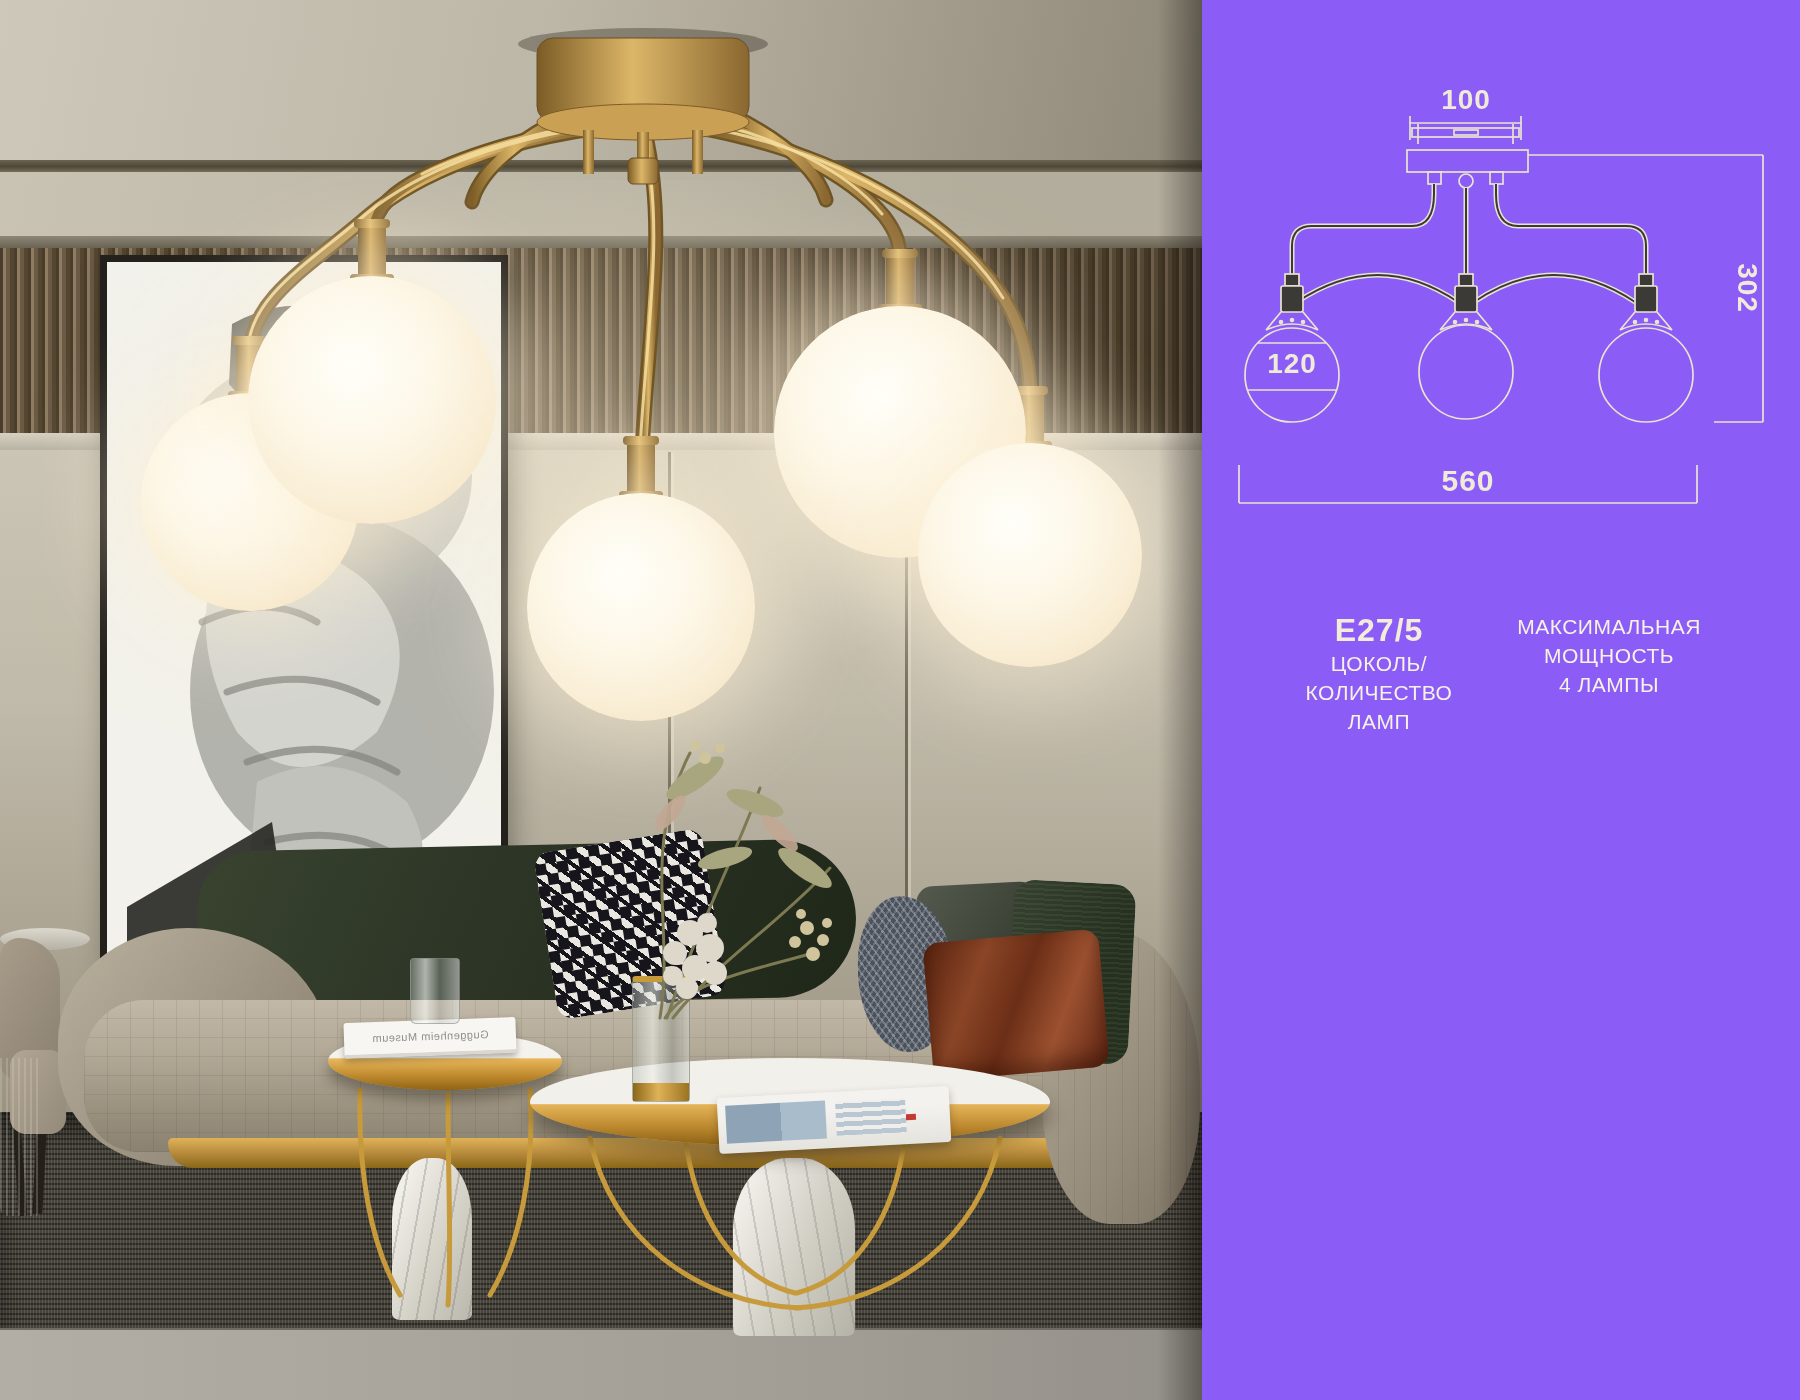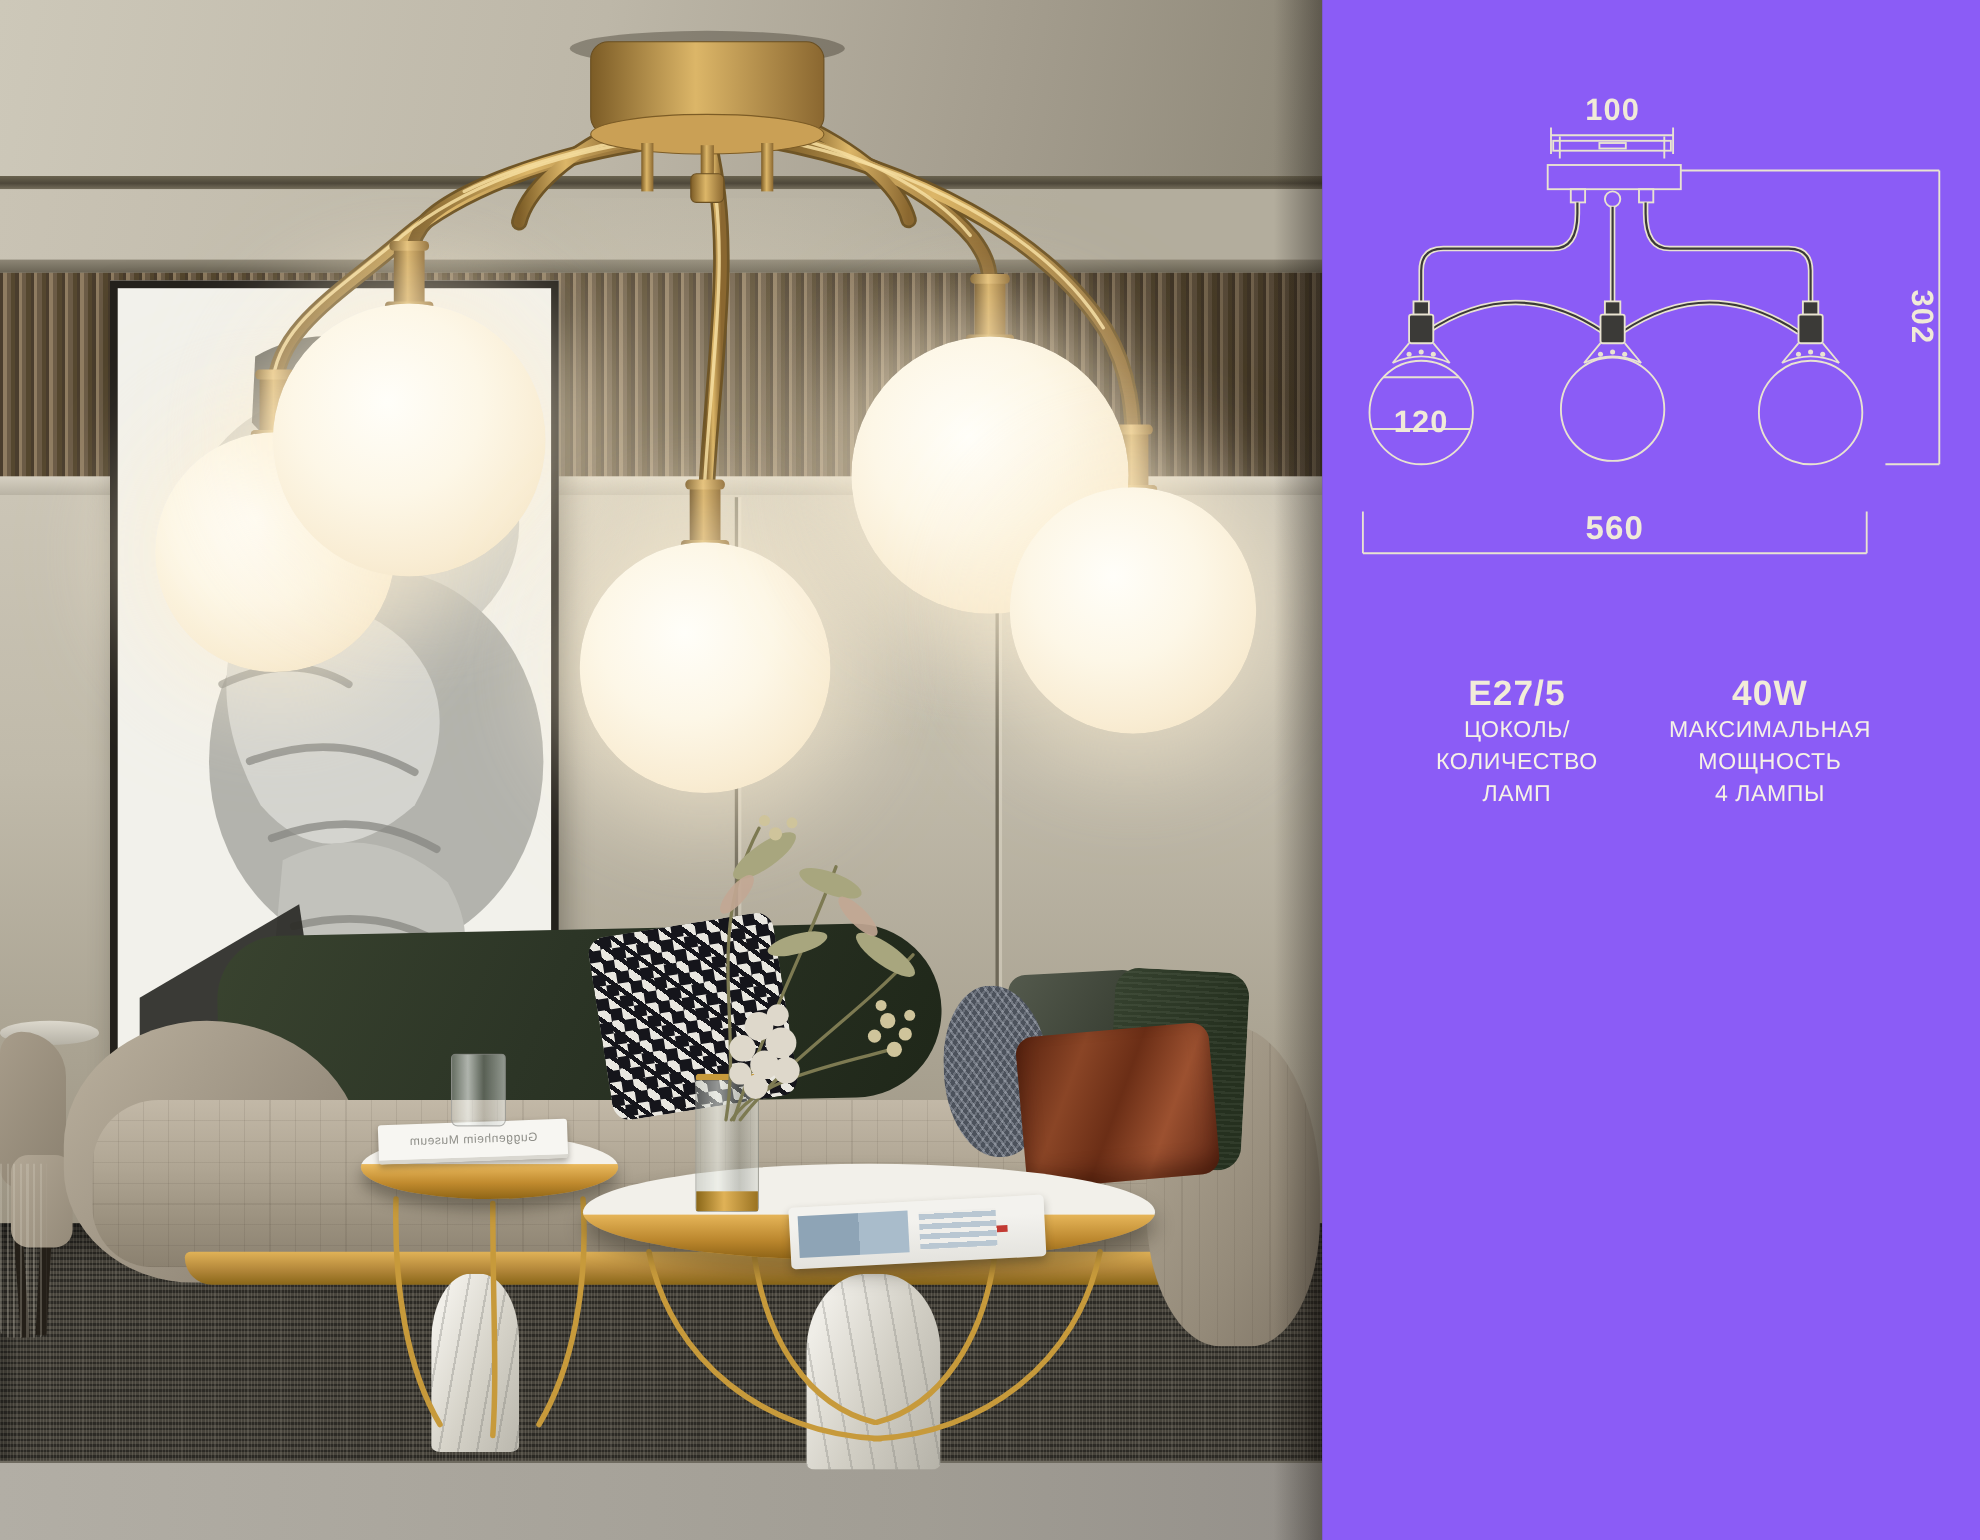--- a/index.html
+++ b/index.html
@@ -383,35 +383,34 @@
         <circle cx="253" cy="322" r="2.3"></circle>
           <circle cx="264" cy="320" r="2.3"></circle>
           <circle cx="275" cy="322" r="2.3"></circle>
         <circle cx="433" cy="322" r="2.3"></circle>
           <circle cx="444" cy="320" r="2.3"></circle>
           <circle cx="455" cy="322" r="2.3"></circle>
       </g>
     </svg>
 
     <div class="dim" style="left:214px;top:84px;">100</div>
-    <div class="dim" style="left:40px;top:368px;">120</div>
+    <div class="dim" style="left:40px;top:348px;">120</div>
     <div class="dim dim-rot" style="left:495px;top:272px;">302</div>
     <div class="dim" style="left:216px;top:464px;font-size:30px;text-align:center;">560</div>
 
     <div class="spec-col" style="left:27px;top:612px;">
       <div class="spec-value">E27/5</div>
       <div class="spec-lines">
         <div class="spec-line">ЦОКОЛЬ/</div>
         <div class="spec-line">КОЛИЧЕСТВО</div>
         <div class="spec-line">ЛАМП</div>
       </div>
     </div>
 
     <div class="spec-col" style="left:257px;top:612px;">
-      <div class="spec-value">40W</div>
       <div class="spec-lines">
         <div class="spec-line">МАКСИМАЛЬНАЯ</div>
         <div class="spec-line">МОЩНОСТЬ</div>
         <div class="spec-line">4 ЛАМПЫ</div>
       </div>
     </div>
 
   </div>
 </div>
 

